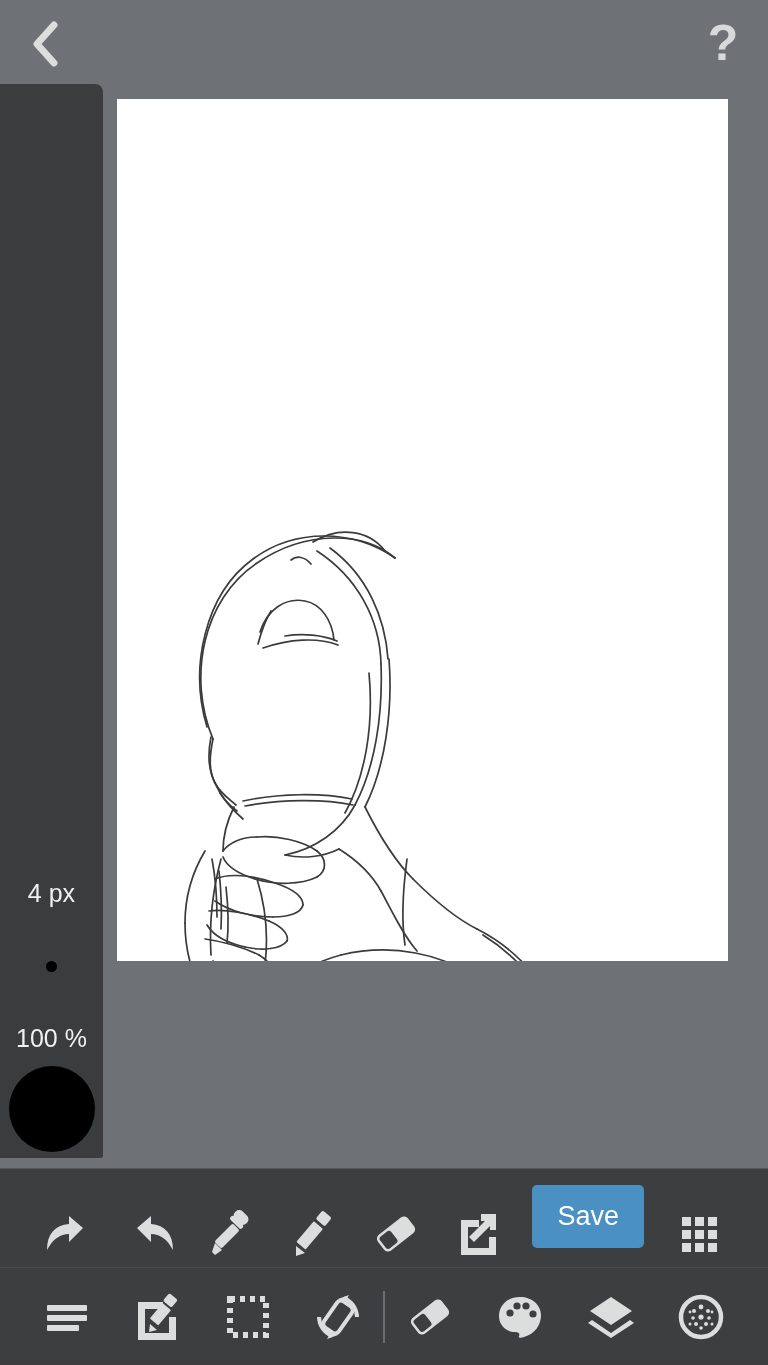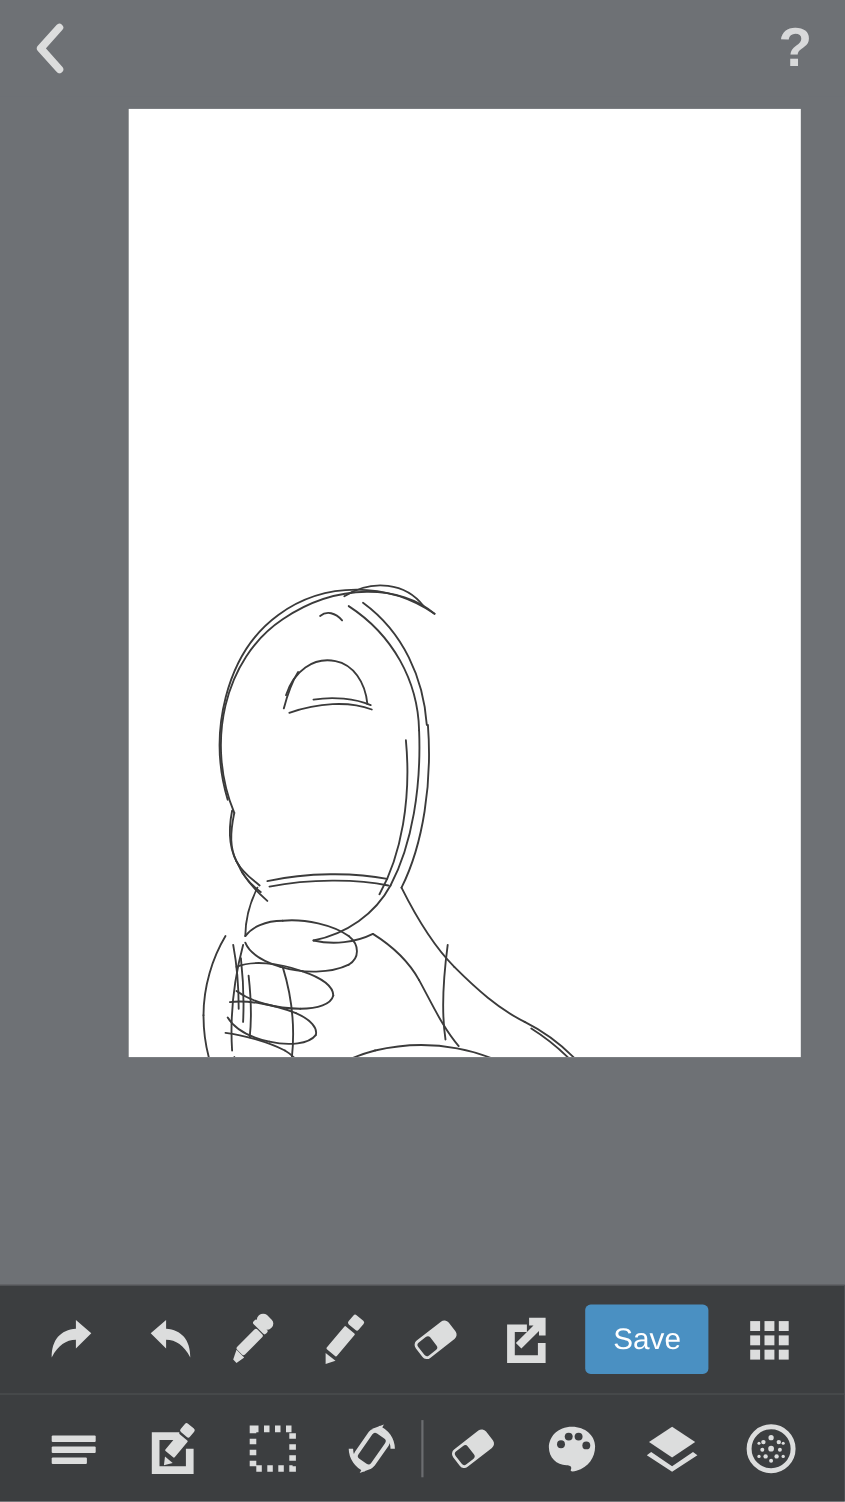--- a/index.html
+++ b/index.html
@@ -96,22 +96,22 @@
   #canvas-wrap svg { display: block; width: 611px; height: 862px; }
 
   
   #toolbar-top {
     position: absolute; left: 0; top: 1168px;
     width: 768px; height: 99px;
     background: #3c3e40;
     border-top: 1px solid #55575a;
   }
   #toolbar-top .tools {
-    display: flex; align-items: center;
-    height: 97px; padding: 0 28px;
+    display: flex; 
+    height: 97px; padding: 0 28px; margin-top: 16px;
   }
   #toolbar-top .tool {
     flex: 1 1 0;
     height: 97px;
     display: flex; align-items: center; justify-content: center;
   }
   #save-button {
     width: 112px; height: 63px;
     background: #4a90c2;
     border-radius: 5px;
@@ -161,20 +161,35 @@
       </span>
     </div>
 
 
     <div id="help-btn">
       <span class="qmark">?</span>
     </div>
 
   </div>
 
+  <div id="sidebar">
+
+    <div id="brush-size-label">4 px</div>
+
+    <div id="brush-size-dot-wrap">
+      <div id="brush-size-dot"></div>
+    </div>
+
+    <div id="opacity-label">100 %</div>
+
+    <div id="color-swatch-wrap">
+      <div id="color-swatch"></div>
+    </div>
+
+  </div>
 
   <div id="canvas-wrap">
     <svg viewBox="0 0 611 862" xmlns="http://www.w3.org/2000/svg">
       <g fill="none" stroke="#3b3b3b" stroke-width="1.7" stroke-linecap="round" stroke-linejoin="round">
 
         <path d="M96 640 C70 578 86 500 140 464 C190 430 248 433 278 459"></path>
         <path d="M278 459 C236 430 178 429 136 460 C88 495 72 568 90 628"></path>
 
         <path d="M196 443 C222 427 252 431 268 452"></path>
         <path d="M200 452 C240 478 263 520 264 565"></path>

